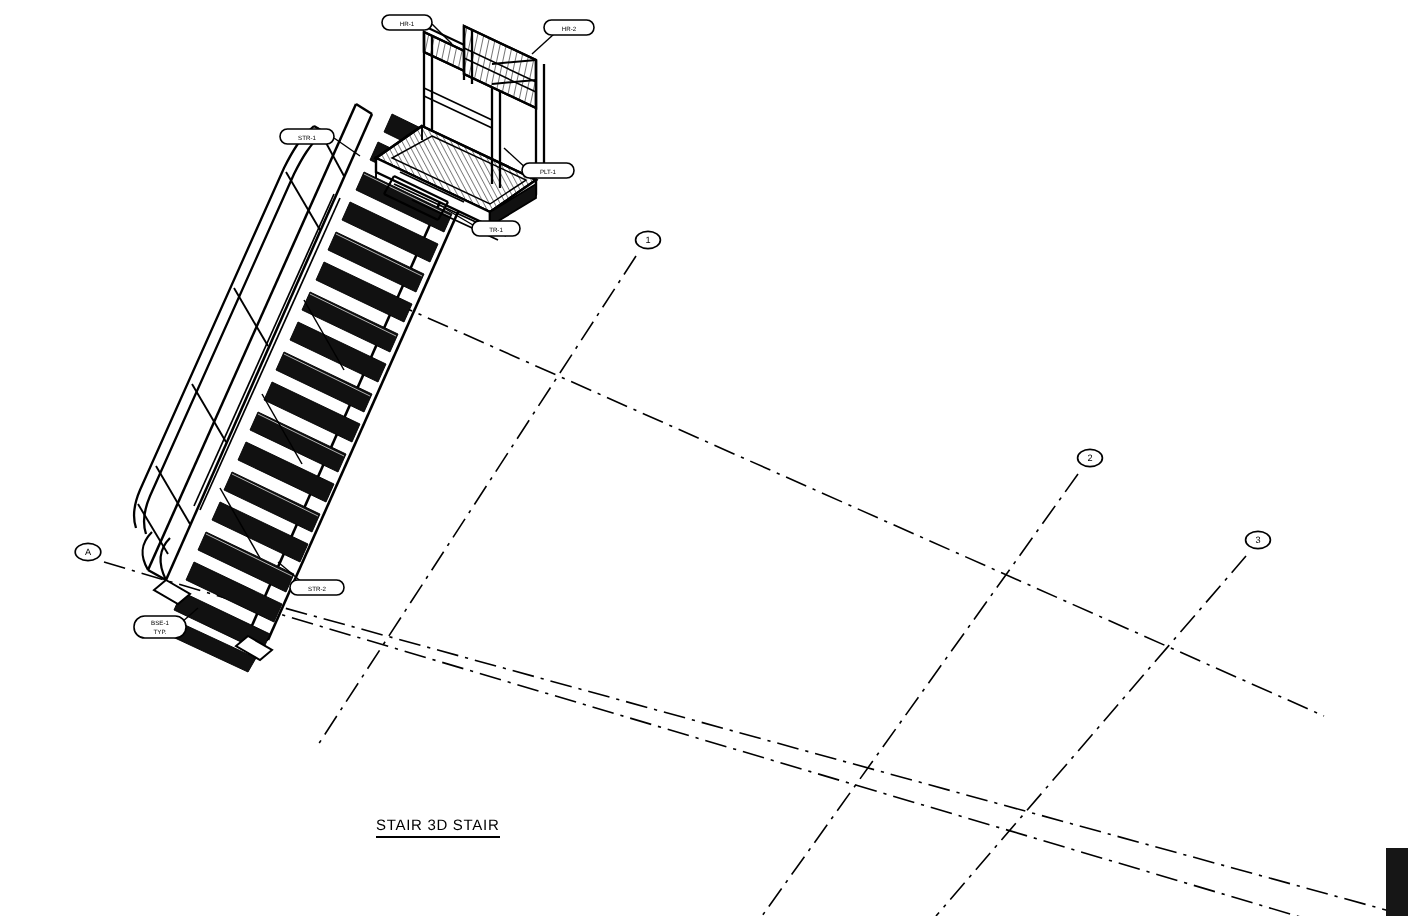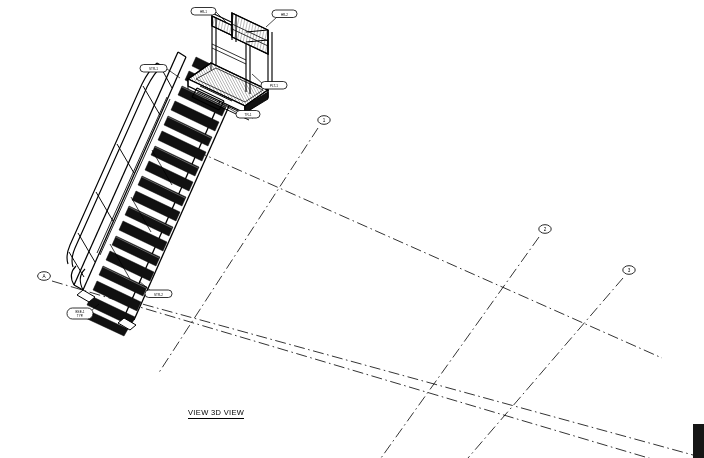--- a/index.html
+++ b/index.html
@@ -269,18 +269,18 @@
       <text class="tag-text" x="158.5" y="295.5" text-anchor="middle">STR-2</text>
     </g>
     <g>
       <rect x="67" y="308" width="26" height="11" rx="5.4" ry="5.4" fill="#fff" stroke="#000" stroke-width="0.8"></rect>
       <text class="tag-text" x="80" y="312.6" text-anchor="middle">BSE-1</text>
       <text class="tag-text" x="80" y="317" text-anchor="middle">TYP.</text>
     </g>
   </svg>
 
   <div class="viewtitle">
-    <u>VIEW 3D VIEW</u>
+    <u>STAIR 3D STAIR</u>
   </div>
 
   <div class="blackbar"></div>
 
 </div>
 
 </body></html>

